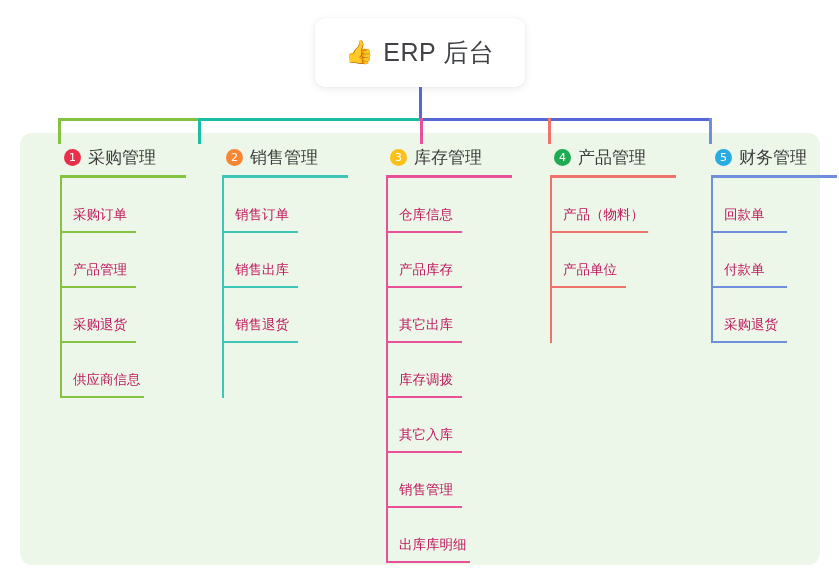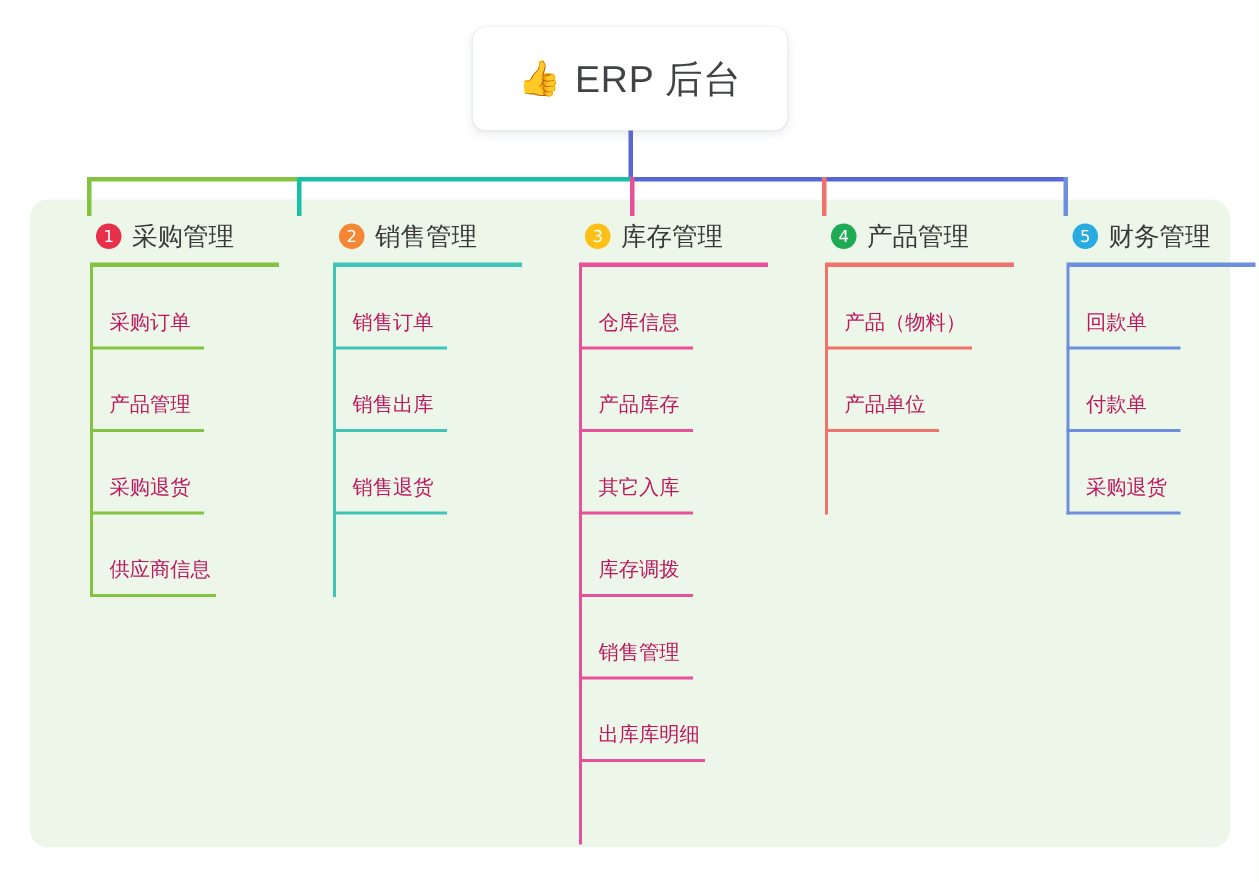--- a/index.html
+++ b/index.html
@@ -228,25 +228,29 @@
         <div class="spine" style="background: rgb(232, 81, 154); height: 385px;"></div>
         <div class="leaf">
           <span class="leaf-label">仓库信息</span>
           <div class="leaf-underline" style="background: rgb(232, 81, 154); width: 76px;"></div>
         </div>
         <div class="leaf">
           <span class="leaf-label">产品库存</span>
           <div class="leaf-underline" style="background: rgb(232, 81, 154); width: 76px;"></div>
         </div>
         <div class="leaf">
+          <span class="leaf-label">其它出库</span>
+          <div class="leaf-underline" style="background: rgb(232, 81, 154); width: 76px;"></div>
+        </div>
+        <div class="leaf">
+          <span class="leaf-label">库存调拨</span>
+          <div class="leaf-underline" style="background: rgb(232, 81, 154); width: 76px;"></div>
+        </div>
+        <div class="leaf">
           <span class="leaf-label">其它入库</span>
-          <div class="leaf-underline" style="background: rgb(232, 81, 154); width: 76px;"></div>
-        </div>
-        <div class="leaf">
-          <span class="leaf-label">库存调拨</span>
           <div class="leaf-underline" style="background: rgb(232, 81, 154); width: 76px;"></div>
         </div>
         <div class="leaf">
           <span class="leaf-label">销售管理</span>
           <div class="leaf-underline" style="background: rgb(232, 81, 154); width: 76px;"></div>
         </div>
         <div class="leaf">
           <span class="leaf-label">出库库明细</span>
           <div class="leaf-underline" style="background: rgb(232, 81, 154); width: 84px;"></div>
         </div>

